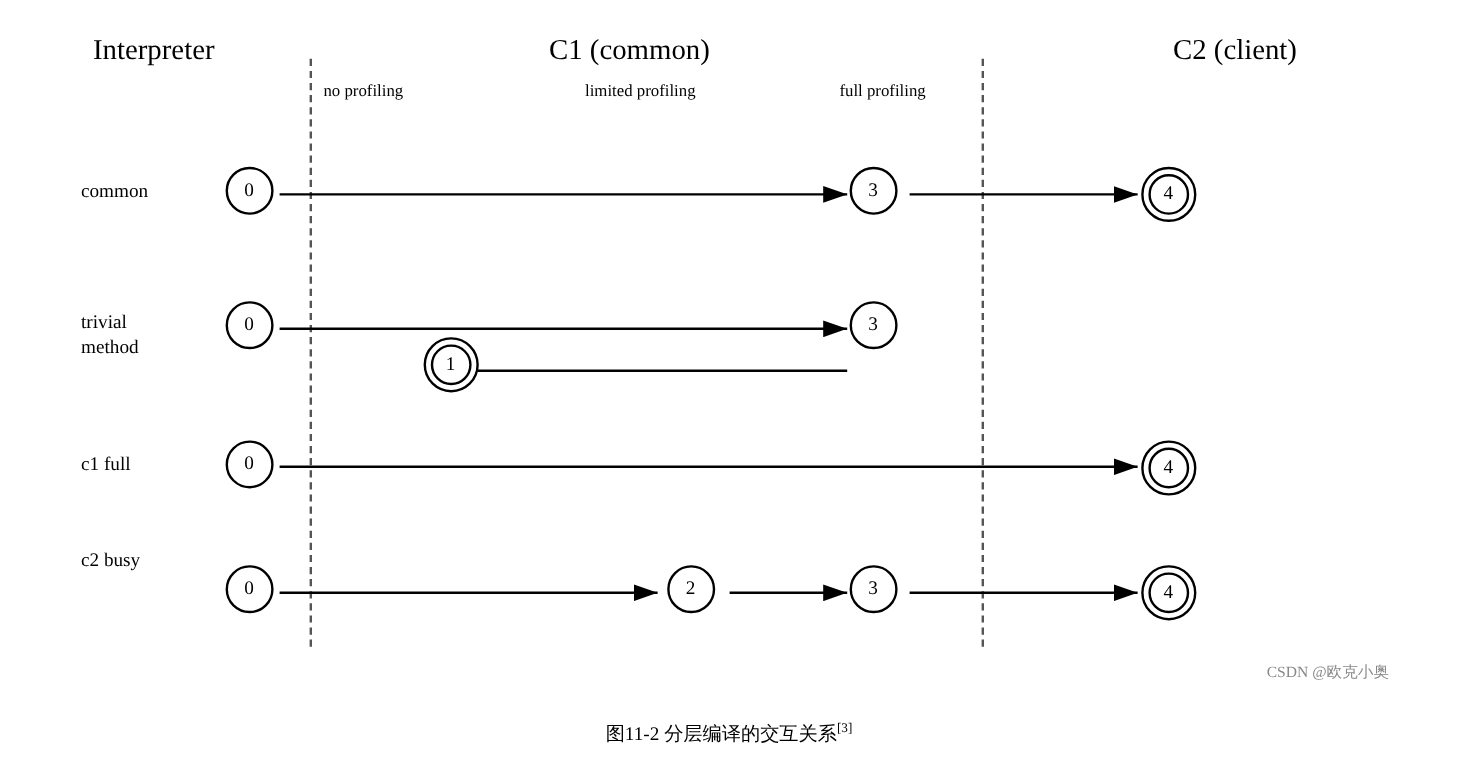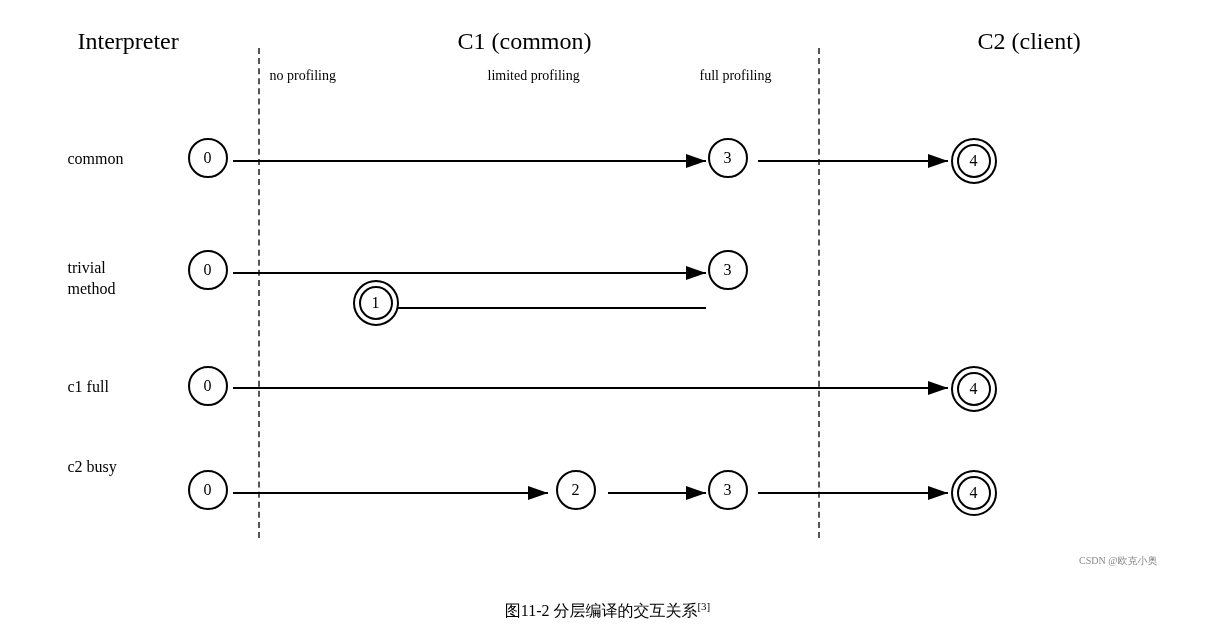--- a/index.html
+++ b/index.html
@@ -81,21 +81,21 @@
       text-align: center;
       font-family: "SimSun", "STSong", serif;
     }
     .caption sup {
       font-size: 11px;
     }
     .csdn-label {
       position: absolute;
       bottom: 0;
       right: 0;
-      font-size: 10px;
+      font-size: 13px;
       color: #888;
     }
   </style>
 </head>
 <body>
 
 <div class="diagram-container">
 
   <span class="col-header" style="left:20px; top:10px;">Interpreter</span>
   <span class="col-header" style="left:400px; top:10px;">C1 (common)</span>

